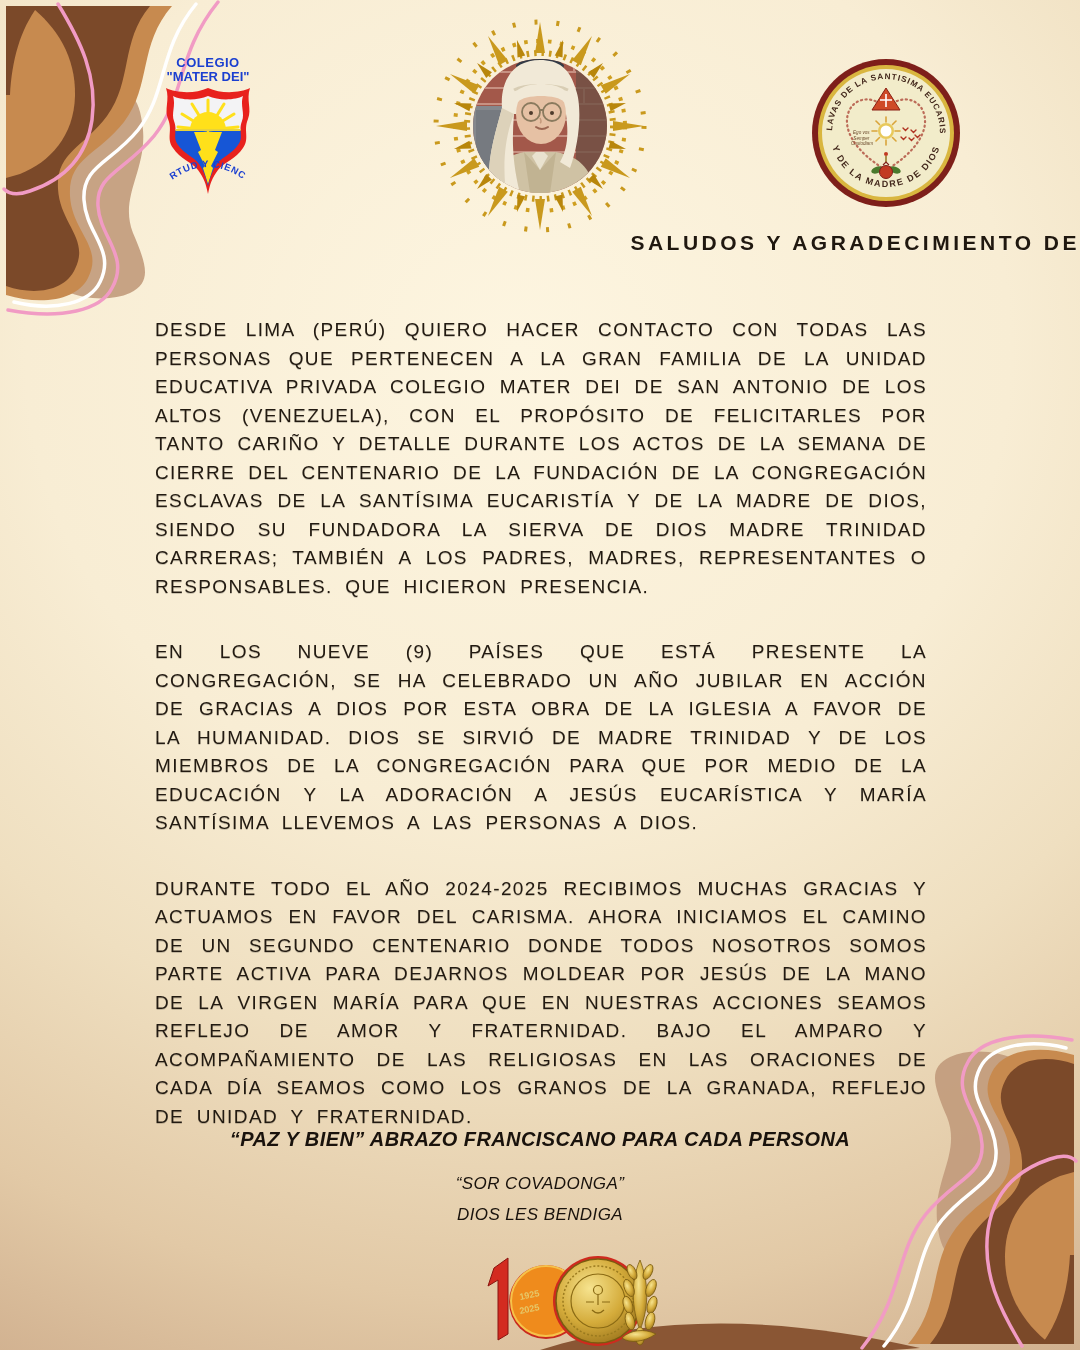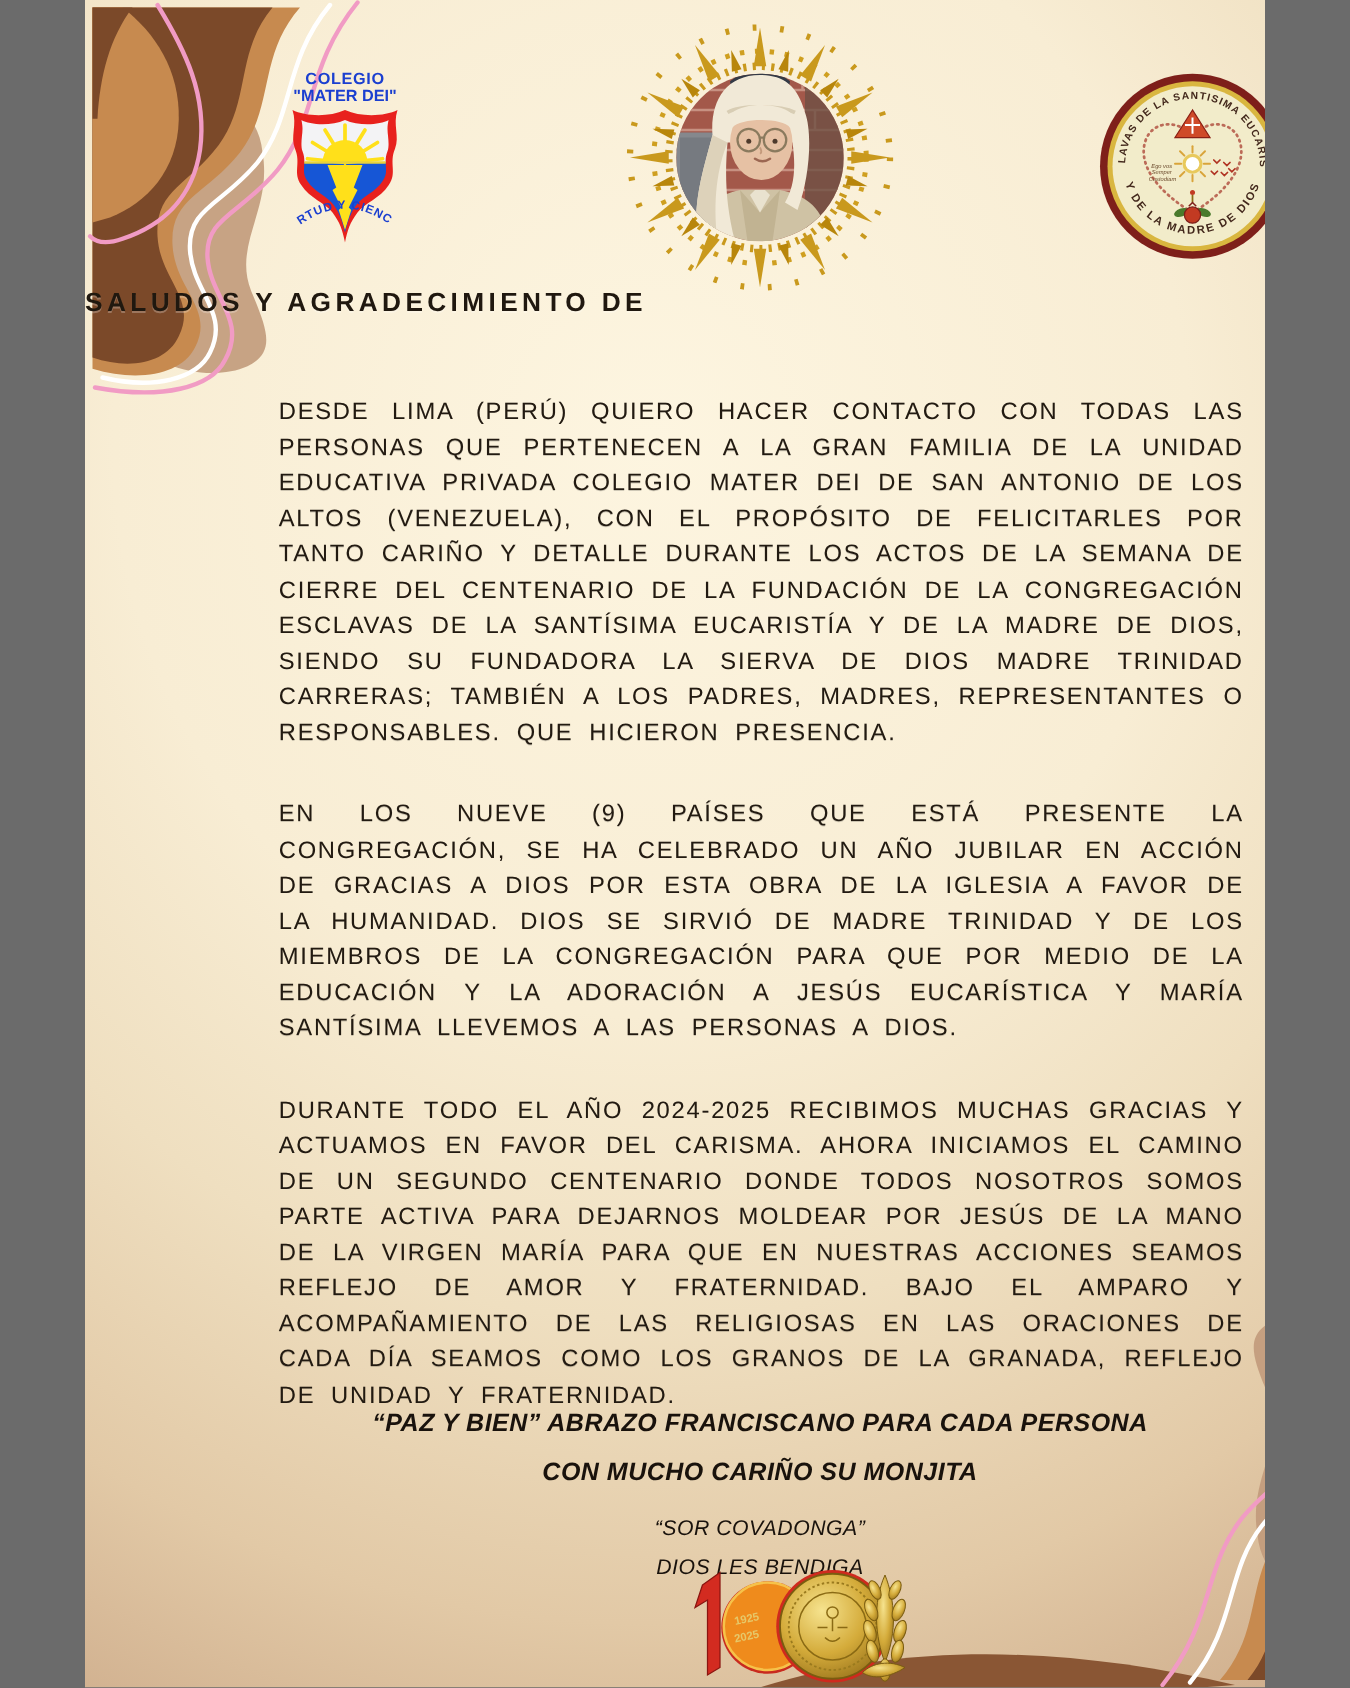--- a/index.html
+++ b/index.html
@@ -1,27 +1,27 @@
 <!DOCTYPE html>
 <html><head>
 <meta charset="utf-8">
 <style>
   html,body{margin:0;padding:0;background:#6b6b6b;}
   *{box-sizing:border-box;}
   #canvas{
-    position:relative;width:944px;height:1350px;margin:0 auto;overflow:hidden;
+    position:relative;width:1080px;height:1350px;margin:0 auto;overflow:hidden;
     background:
       radial-gradient(120% 90% at 48% 26%, #fdf5e0 0%, #f8edd4 38%, #efdfc0 58%, #e2c9a6 78%, #cfae8d 94%, #c5a284 100%);
     font-family:"Liberation Sans", sans-serif;
   }
   svg{display:block;}
   .abs{position:absolute;}
   .decor{left:0;top:0;width:1080px;height:1350px;pointer-events:none;z-index:0;}
   .content{z-index:2;}
-  .title-block{left:0;top:228px;width:1080px;text-align:left;color:#20180f;}
+  .title-block{left:0;top:228px;width:1080px;text-align:right;color:#20180f;}
   .title-line{font-size:21px;font-weight:bold;letter-spacing:3.5px;line-height:30px;
     text-shadow:0 1px 0 rgba(255,255,255,.25);}
   .body-block{left:155px;top:316px;width:772px;color:#221a11;}
   .body-block p{
     margin:0 0 37px 0;font-size:19px;line-height:28.5px;letter-spacing:1.4px;
     word-spacing:6px;text-align:justify;font-weight:500;
     text-shadow:0 .5px 0 rgba(0,0,0,.18);
   }
   .closing-block{left:0;top:1114px;width:1080px;text-align:center;color:#19120c;}
   .closing-big{font-size:20px;font-weight:bold;font-style:italic;letter-spacing:.4px;margin:14px 0 16px 0;}
@@ -246,21 +246,20 @@
   </div>
 
   <div class="abs content body-block">
     <p>DESDE LIMA (PERÚ) QUIERO HACER CONTACTO CON TODAS LAS PERSONAS QUE PERTENECEN A LA GRAN FAMILIA DE LA UNIDAD EDUCATIVA PRIVADA COLEGIO MATER DEI DE SAN ANTONIO DE LOS ALTOS (VENEZUELA), CON EL PROPÓSITO DE FELICITARLES POR TANTO CARIÑO Y DETALLE DURANTE LOS ACTOS DE LA SEMANA DE CIERRE DEL CENTENARIO DE LA FUNDACIÓN DE LA CONGREGACIÓN ESCLAVAS DE LA SANTÍSIMA EUCARISTÍA Y DE LA MADRE DE DIOS, SIENDO SU FUNDADORA LA SIERVA DE DIOS MADRE TRINIDAD CARRERAS; TAMBIÉN A LOS PADRES, MADRES, REPRESENTANTES O RESPONSABLES. QUE HICIERON PRESENCIA.</p>
     <p>EN LOS NUEVE (9) PAÍSES QUE ESTÁ PRESENTE LA CONGREGACIÓN, SE HA CELEBRADO UN AÑO JUBILAR EN ACCIÓN DE GRACIAS A DIOS POR ESTA OBRA DE LA IGLESIA A FAVOR DE LA HUMANIDAD. DIOS SE SIRVIÓ DE MADRE TRINIDAD Y DE LOS MIEMBROS DE LA CONGREGACIÓN PARA QUE POR MEDIO DE LA EDUCACIÓN Y LA ADORACIÓN A JESÚS EUCARÍSTICA Y MARÍA SANTÍSIMA LLEVEMOS A LAS PERSONAS A DIOS.</p>
     <p>DURANTE TODO EL AÑO 2024-2025 RECIBIMOS MUCHAS GRACIAS Y ACTUAMOS EN FAVOR DEL CARISMA. AHORA INICIAMOS EL CAMINO DE UN SEGUNDO CENTENARIO DONDE TODOS NOSOTROS SOMOS PARTE ACTIVA PARA DEJARNOS MOLDEAR POR JESÚS DE LA MANO DE LA VIRGEN MARÍA PARA QUE EN NUESTRAS ACCIONES SEAMOS REFLEJO DE AMOR Y FRATERNIDAD.  BAJO EL AMPARO Y ACOMPAÑAMIENTO DE LAS RELIGIOSAS EN LAS ORACIONES DE CADA DÍA SEAMOS COMO LOS GRANOS DE LA GRANADA, REFLEJO DE UNIDAD Y FRATERNIDAD.</p>
   </div>
 
   <div class="abs content closing-block">
     <p class="closing-big">“PAZ Y BIEN” ABRAZO FRANCISCANO PARA CADA PERSONA</p>
-    <p class="closing-big">CON MUCHO CARIÑO SU MONJITA</p>
     <div class="closing-gap"></div>
     <p class="closing-small">“SOR COVADONGA”</p>
     <p class="closing-small">DIOS LES BENDIGA</p>
   </div>
 
   <svg class="abs content" style="left:472px;top:1250px;" viewBox="0 0 195 100" width="195" height="100">
     <defs>
       <radialGradient id="goldGrad" cx="40%" cy="35%" r="75%">
         <stop offset="0%" stop-color="#f6e38e"></stop>
           <stop offset="55%" stop-color="#d4ab3a"></stop>

